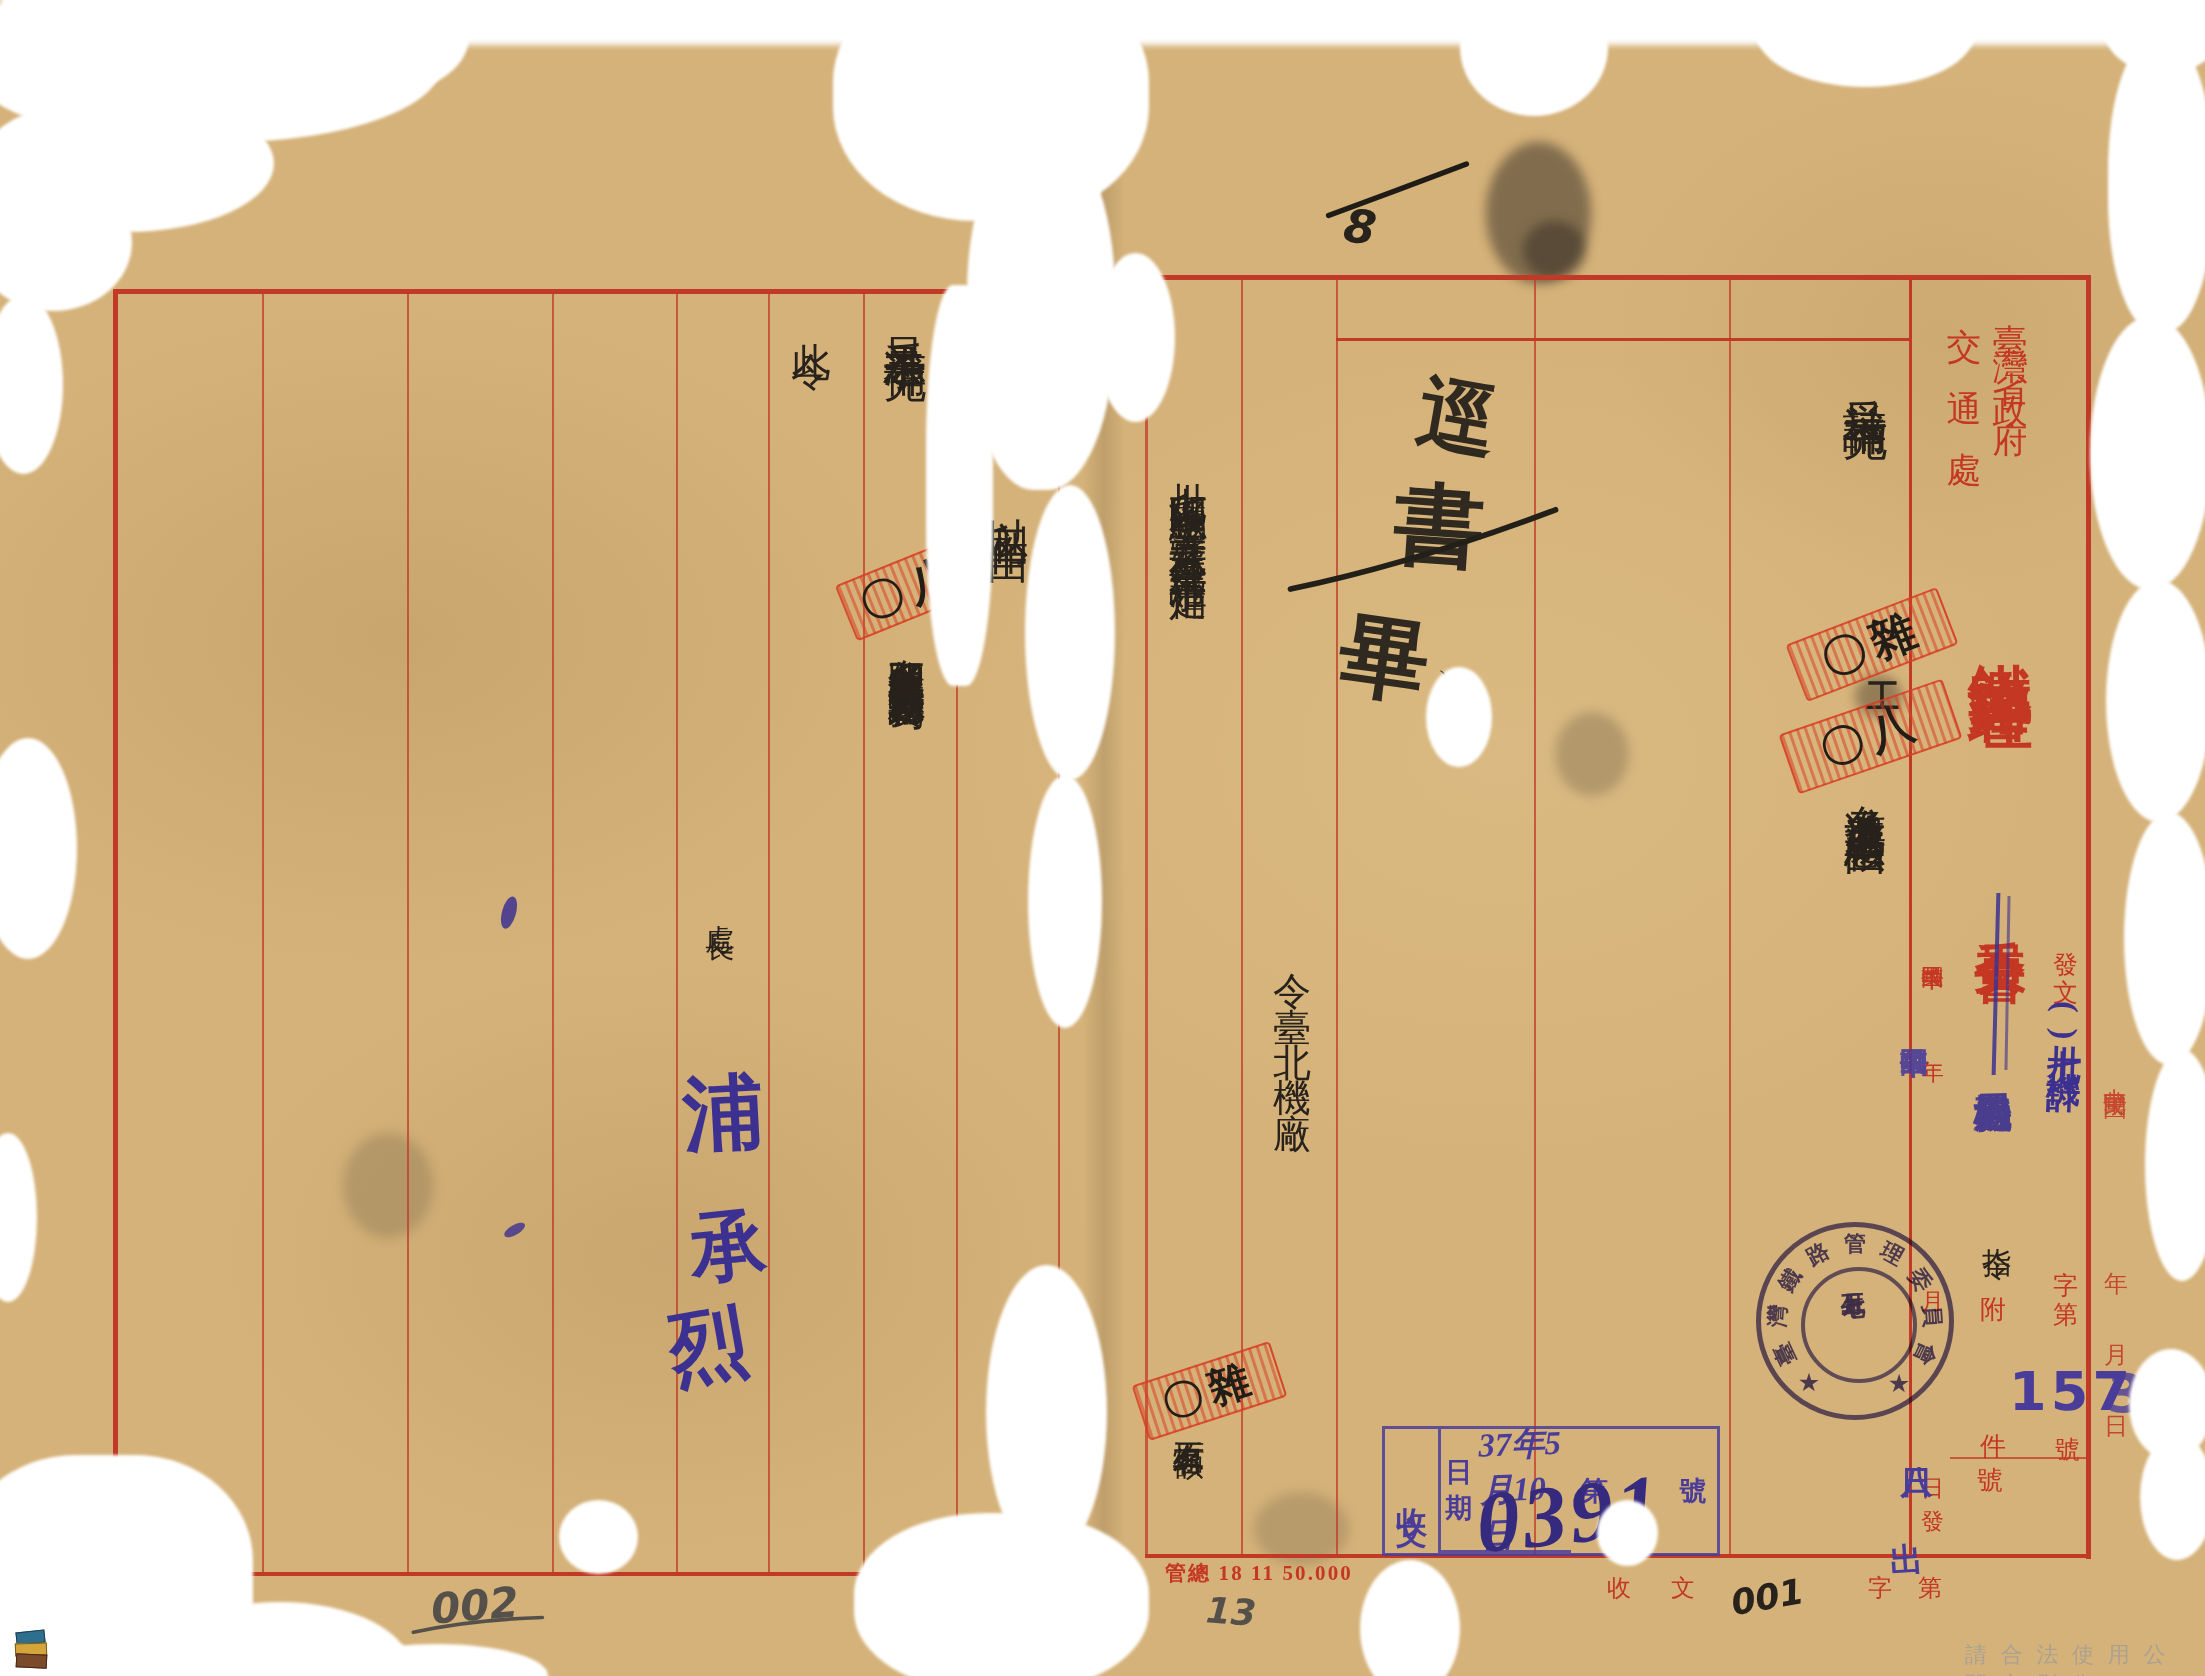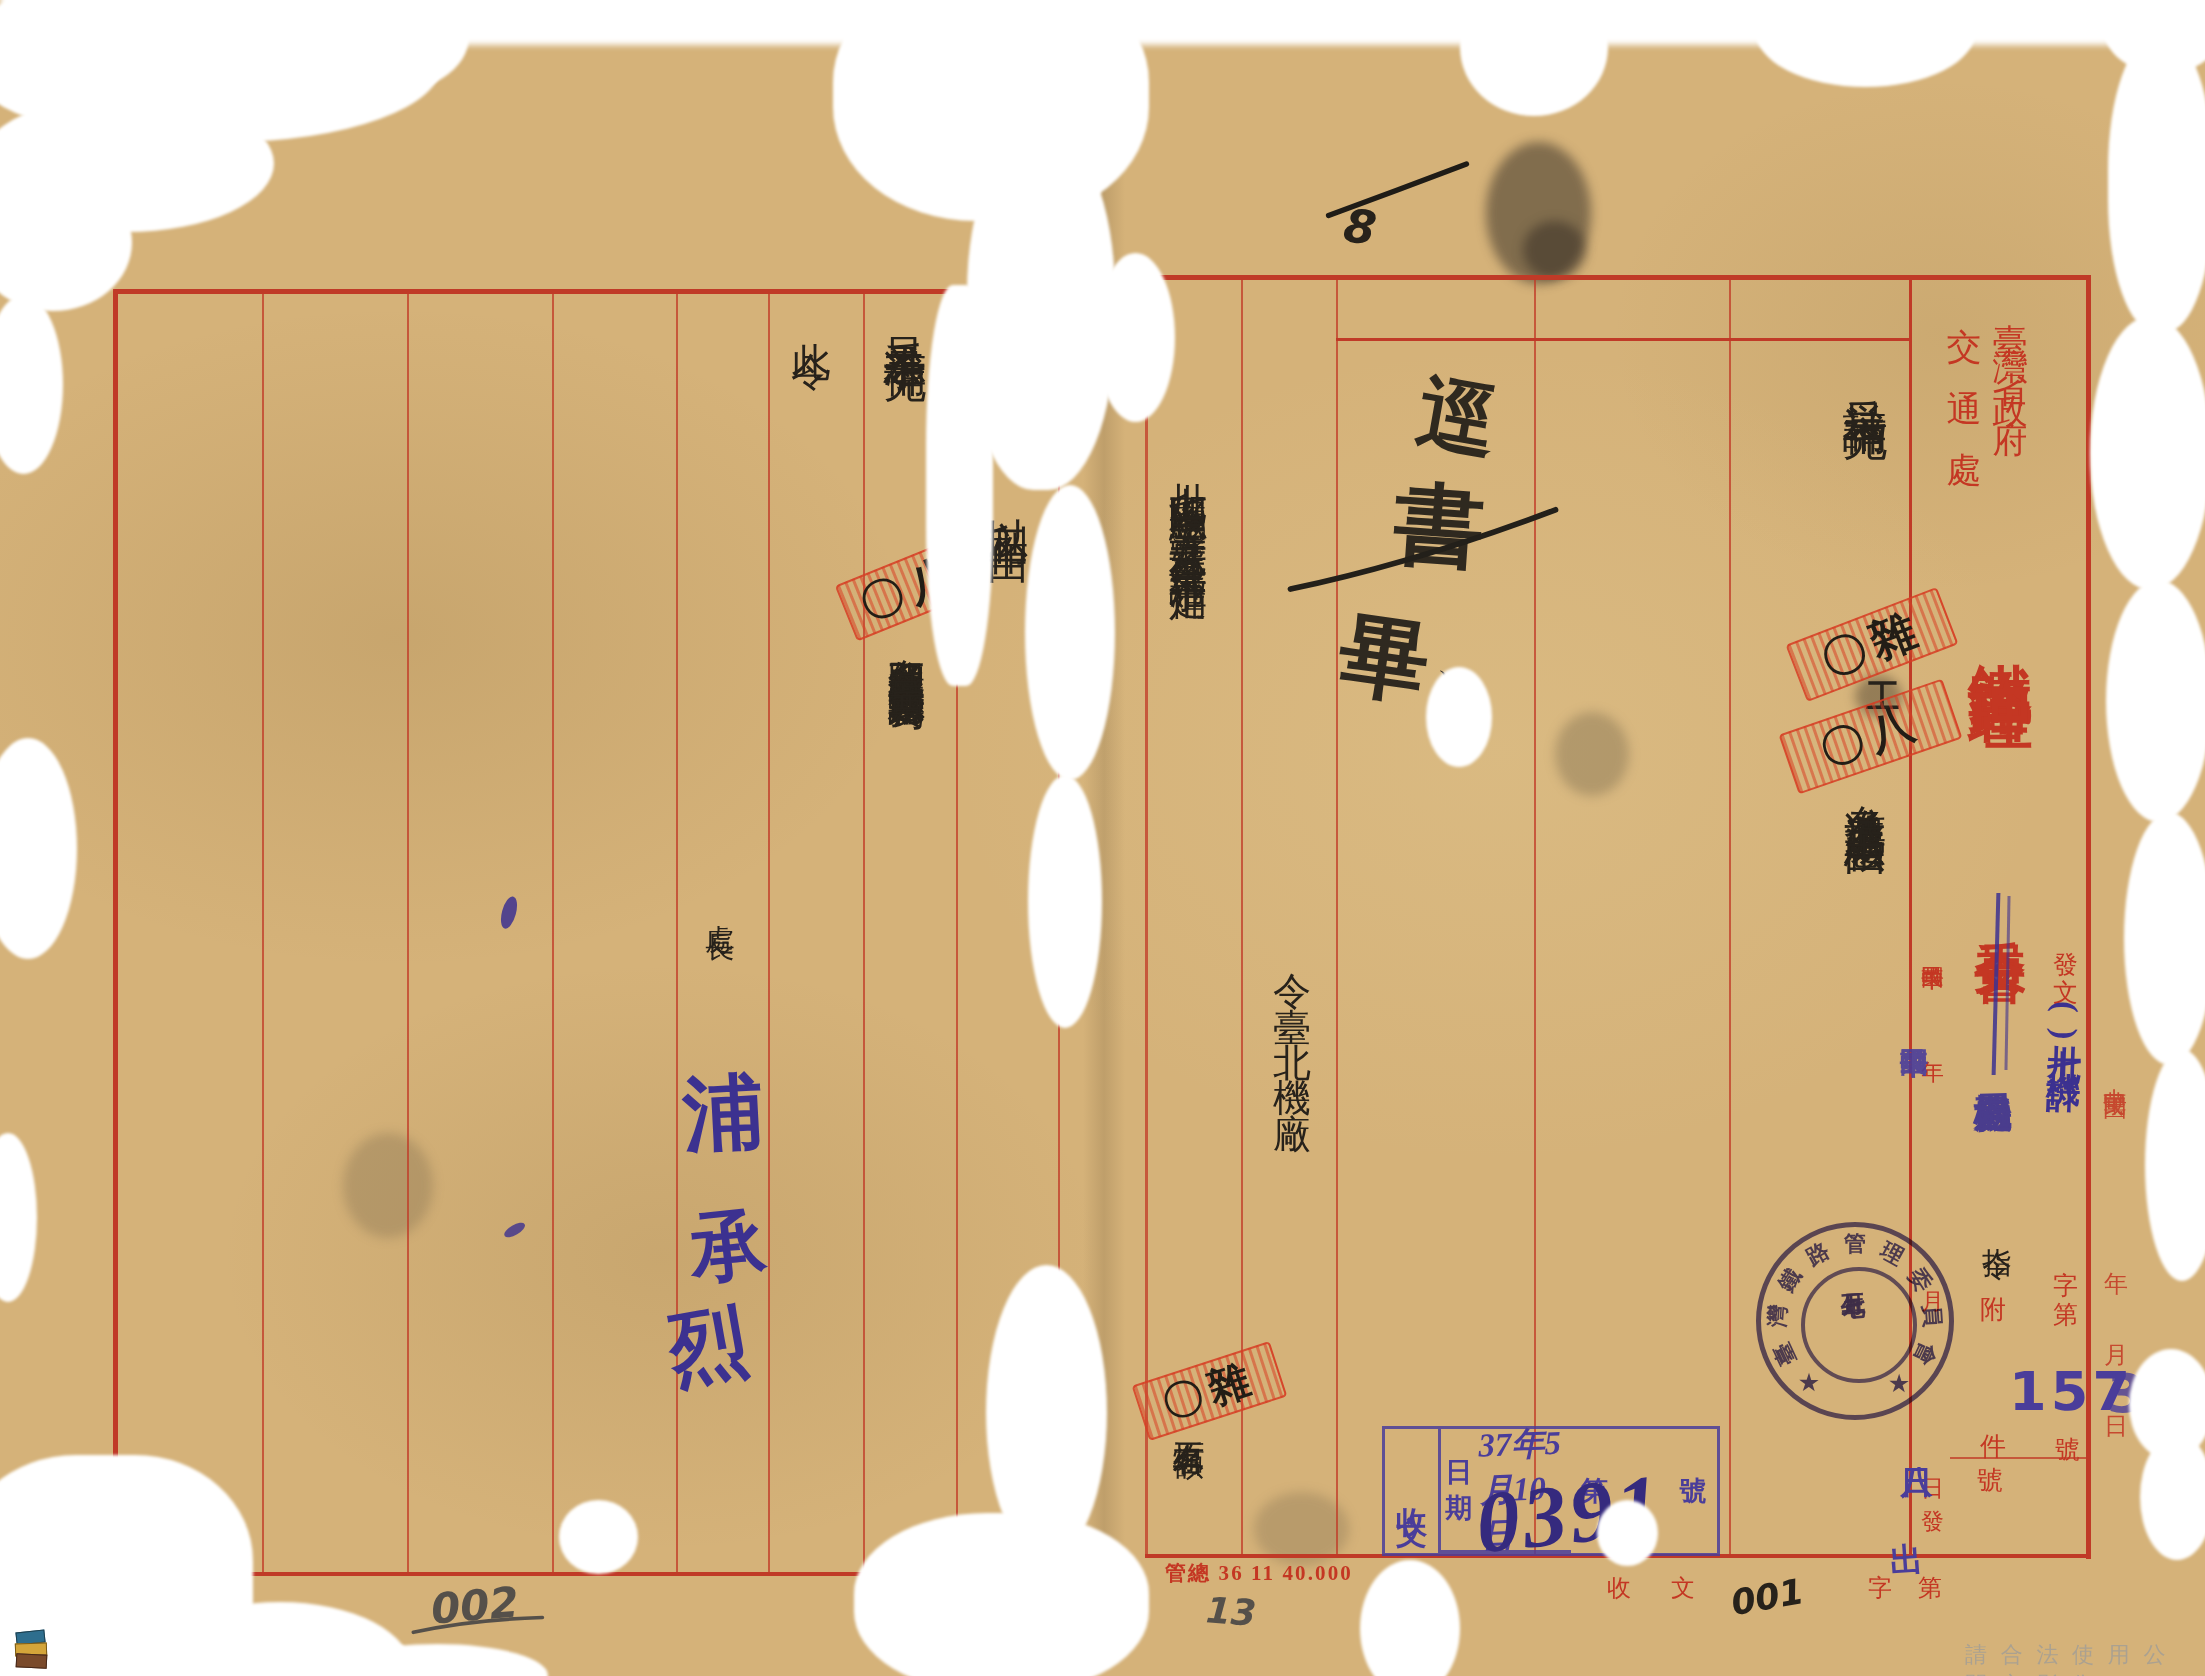--- a/index.html
+++ b/index.html
@@ -187,21 +187,21 @@
         <span class="handw" style="font-size:33px;margin-left:7.4px;transform:rotate(-2deg);">37年5月10日</span>
       </div>
       <div style="flex:1;display:flex;align-items:center;justify-content:space-between;padding:0 10.5px;">
         <span style="font-size:27px;font-weight:bold;">第</span>
         <span style="font-size:27px;font-weight:bold;">號</span>
       </div>
     </div>
   </div>
   <div class="handw" style="position:absolute;left:1476px;top:1463px;font-size:87px;color:#352a7e;transform:rotate(-6deg);letter-spacing:3.2px;">0391</div>
 
-  <div class="red" style="position:absolute;left:1165px;top:1559px;font-size:21px;letter-spacing:2.1px;font-weight:bold;">管總 36 11 40.000</div>
+  <div class="red" style="position:absolute;left:1165px;top:1559px;font-size:21px;letter-spacing:2.1px;font-weight:bold;">管總 18 11 50.000</div>
   <div class="pencil handw" style="position:absolute;left:1206px;top:1591px;font-size:36px;transform:rotate(4deg);font-family:'DejaVu Sans',sans-serif;">13</div>
   <div class="red" style="position:absolute;left:1607px;top:1572px;font-size:24px;letter-spacing:40px;">收文</div>
   <div class="ink handw" style="position:absolute;left:1731px;top:1577px;font-size:35px;transform:rotate(-10deg);font-family:'DejaVu Sans',sans-serif;">001</div>
   <div class="red" style="position:absolute;left:1868px;top:1572px;font-size:24px;letter-spacing:26px;">字第</div>
 
   <svg style="position:absolute;left:1318px;top:148px;" width="158" height="74" viewBox="0 0 300 140">
     <path d="M20 128 Q 150 80 282 30" stroke="#1f1c17" stroke-width="10" fill="none" stroke-linecap="round"></path>
   </svg>
   <div class="ink handw" style="position:absolute;left:1344px;top:200px;font-size:46px;transform:rotate(8deg);font-family:'DejaVu Sans',sans-serif;">8</div>
 

